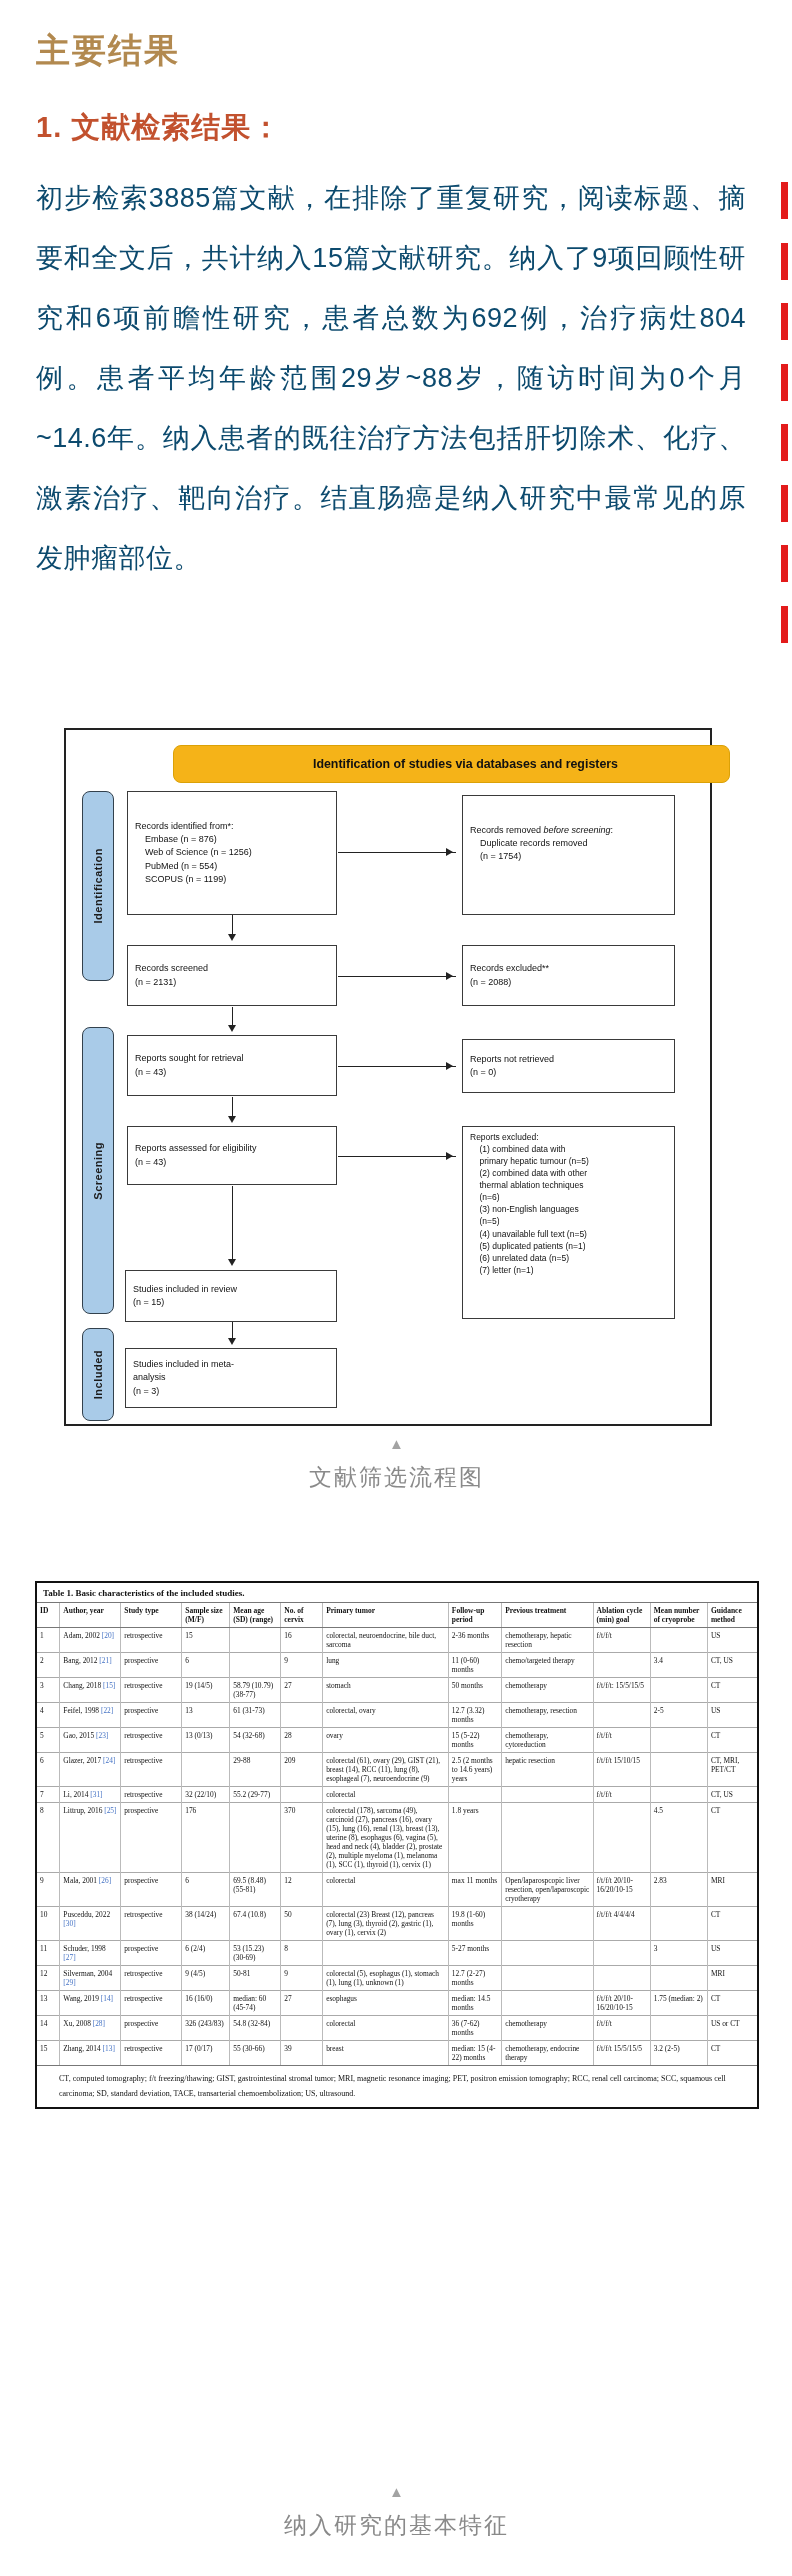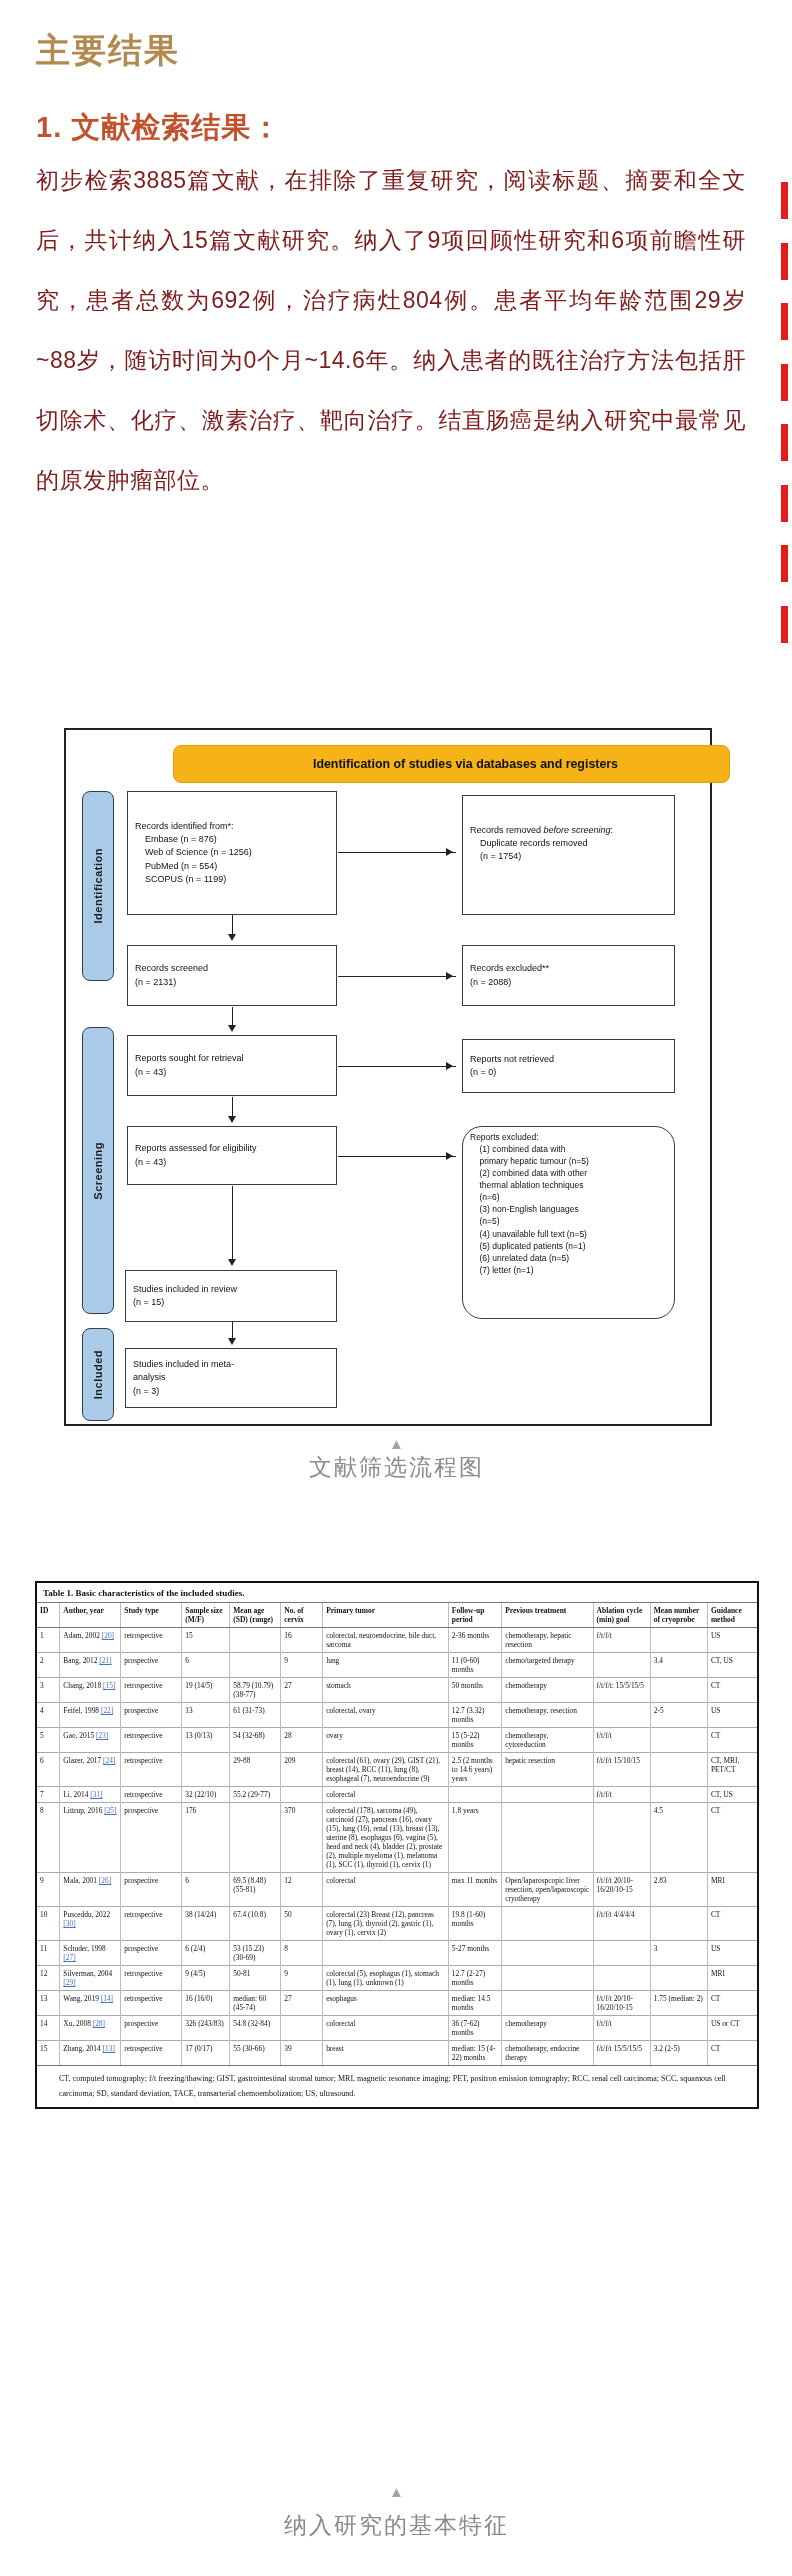--- a/index.html
+++ b/index.html
@@ -1,21 +1,21 @@
 <!DOCTYPE html>
 <html><head>
 <meta charset="utf-8">
 <style>
   html,body{margin:0;padding:0;background:#fff;}
   body{width:793px;height:2576px;position:relative;font-family:"Liberation Sans",sans-serif;overflow:hidden;}
 
   
   .h1{position:absolute;left:36px;top:28px;font-size:34px;font-weight:bold;color:#b2894f;letter-spacing:2px;}
   .h2{position:absolute;left:36px;top:108px;font-size:29px;font-weight:bold;color:#c2512e;letter-spacing:1px;}
-  .para{position:absolute;left:36px;top:150px;width:710px;font-size:23px;line-height:60px;color:#7f1d1d;text-align:justify;letter-spacing:0.5px;}
+  .para{position:absolute;left:36px;top:168px;width:710px;font-size:27px;line-height:60px;color:#0c4a6e;text-align:justify;letter-spacing:0.5px;}
   .redmark{position:absolute;right:5px;width:7px;height:37px;background:#e31b1b;}
 
   
   .flow{position:absolute;left:64px;top:728px;width:644px;height:694px;border:2px solid #222;background:#fff;}
   .banner{position:absolute;left:107px;top:15px;width:527px;height:36px;background:#f5b318;border:1px solid #dba107;border-radius:8px;
           display:flex;align-items:center;justify-content:center;font-size:12.4px;font-weight:bold;color:#111;padding-left:28px;}
   .side{position:absolute;left:16px;width:30px;background:#a9cbe8;border:1px solid #33414d;border-radius:8px;
         display:flex;align-items:center;justify-content:center;}
   .side span{writing-mode:vertical-rl;transform:rotate(180deg);font-size:11px;font-weight:bold;color:#1c1c1c;letter-spacing:0.5px;}
   .fbox{position:absolute;border:1.5px solid #3a3a3a;background:#fff;color:#111;font-size:9px;line-height:1.45;
@@ -36,21 +36,21 @@
              font-family:"Liberation Serif",serif;box-sizing:border-box;}
   .tbl-title{font-size:9px;font-weight:bold;color:#111;padding:5px 6px 4px 6px;border-bottom:1.5px solid #777;}
   table.studies{border-collapse:collapse;table-layout:fixed;width:100%;}
   table.studies th{font-size:7.5px;font-weight:bold;text-align:left;vertical-align:top;padding:3px;color:#111;
                    border-left:1px solid #bbb;border-bottom:1.5px solid #777;}
   table.studies th:first-child{border-left:none;}
   table.studies td{font-size:7.4px;vertical-align:top;padding:3px;color:#111;border-left:1px solid #bbb;border-top:1px solid #aaa;
                    word-wrap:break-word;}
   table.studies td:first-child{border-left:none;}
   table.studies tbody tr:first-child td{border-top:none;}
-  .ref{color:#4472c4;text-decoration:underline;cursor:pointer;}
+  .ref{color:#4472c4;cursor:pointer;}
   .tbl-foot{font-size:8px;line-height:1.9;color:#111;padding:5px 6px 6px 22px;border-top:1.5px solid #777;}
 </style>
 </head>
 <body>
 
 <div class="h1">主要结果</div>
 <div class="h2">1. 文献检索结果：</div>
 <div class="para">初步检索3885篇文献，在排除了重复研究，阅读标题、摘要和全文后，共计纳入15篇文献研究。纳入了9项回顾性研究和6项前瞻性研究，患者总数为692例，治疗病灶804例。患者平均年龄范围29岁~88岁，随访时间为0个月~14.6年。纳入患者的既往治疗方法包括肝切除术、化疗、激素治疗、靶向治疗。结直肠癌是纳入研究中最常见的原发肿瘤部位。</div>
 
 <div class="redmark" style="top:182px"></div>
@@ -97,21 +97,21 @@
 
   <div class="fbox" style="left:61px;top:305px;width:210px;height:61px;">Reports sought for retrieval
 (n = 43)</div>
   <div class="fbox" style="left:396px;top:309px;width:213px;height:54px;">Reports not retrieved
 (n = 0)</div>
   <div class="harrow" style="left:272px;top:336px;width:118px;"></div>
   <div class="varrow" style="left:166px;top:367px;height:24px;"></div>
 
   <div class="fbox" style="left:61px;top:396px;width:210px;height:59px;">Reports assessed for eligibility
 (n = 43)</div>
-  <div class="fbox topalign" style="left:396px;top:396px;width:213px;height:193px;border-radius:20px;">Reports excluded:
+  <div class="fbox topalign" style="left:396px;top:396px;width:213px;height:193px;">Reports excluded:
     (1) combined data with
     primary hepatic tumour (n=5)
     (2) combined data with other
     thermal ablation techniques
     (n=6)
     (3) non-English languages
     (n=5)
     (4) unavailable full text (n=5)
     (5) duplicated patients (n=1)
     (6) unrelated data (n=5)
@@ -122,21 +122,21 @@
   <div class="fbox" style="left:59px;top:540px;width:212px;height:52px;">Studies included in review
 (n = 15)</div>
   <div class="varrow" style="left:166px;top:592px;height:21px;"></div>
   <div class="fbox" style="left:59px;top:618px;width:212px;height:60px;">Studies included in meta-
 analysis
 (n = 3)</div>
 </div>
 
 <div class="caption" style="top:1435px;">
   <div class="tri">▲</div>
-  <div class="capText" style="">文献筛选流程图</div>
+  <div class="capText" style="margin-top:10px;">文献筛选流程图</div>
 </div>
 
 <div class="tablewrap">
   <div class="tbl-title">Table 1.  Basic characteristics of the included studies.</div>
   <table class="studies">
     <colgroup id="cols">
         <col style="width: 3%;">
         <col style="width: 8%;">
         <col style="width: 8%;">
         <col style="width: 6.3%;">

